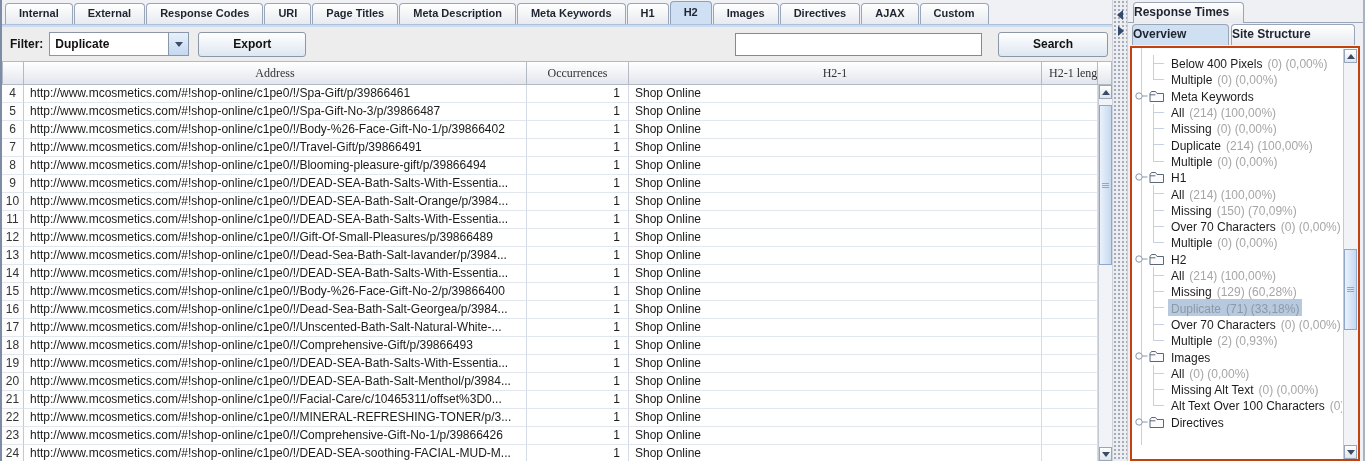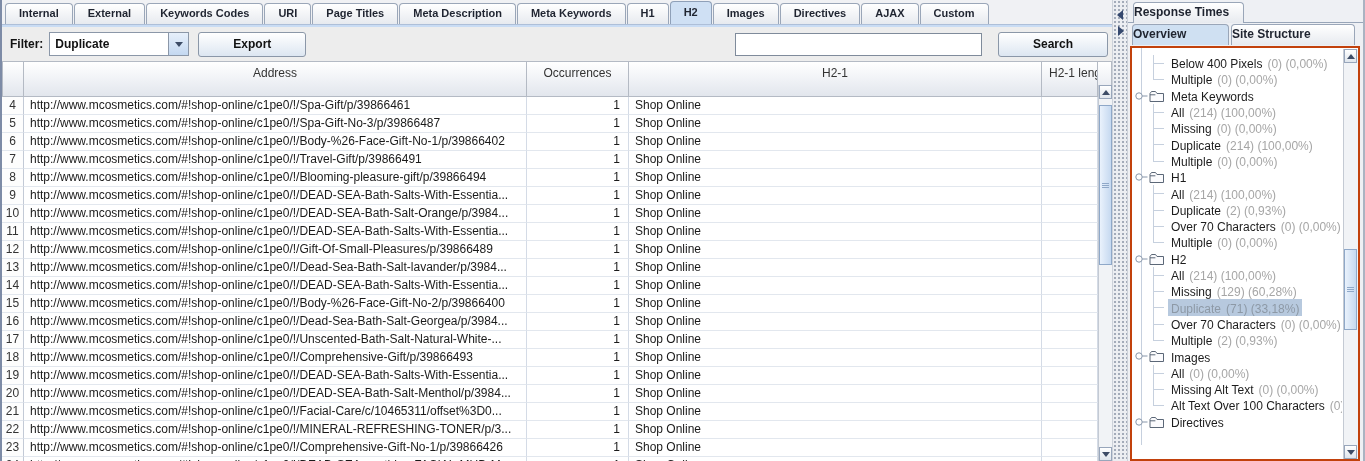--- a/index.html
+++ b/index.html
@@ -29,21 +29,21 @@
   .combo-btn { width:20px; height:22px; background:linear-gradient(#e7f0fb,#c4d8f0);
                border-left:1px solid #8b97a8; display:flex; align-items:center; justify-content:center; }
   .btn { height:25px; padding:0 34px; margin-left:9px; font-family:"Liberation Sans",sans-serif;
          font-size:12px; font-weight:bold; color:#111;
          background:linear-gradient(#ffffff,#dde6f1); border:1px solid #8b97a8; border-radius:3px; cursor:default; }
   .spacer { flex:1; }
   .search-input { width:247px; height:23px; border:1px solid #7f8b9b; background:#fff;
                   font-size:12px; padding:0 4px; margin-right:7px; }
 
   
-  .thead { display:grid; grid-template-columns:22px 503px 102px 413px 56px 14px; height:36px; }
+  .thead { display:grid; grid-template-columns:22px 503px 102px 413px 56px 14px; height:24px;font-family:Liberation Serif, serif; }
   .th { background:linear-gradient(#ffffff,#e2e6ed); border:1px solid #b4bac4; border-left:none;
         font-size:12px; color:#333; text-align:center; line-height:22px; overflow:hidden; white-space:nowrap; }
   .th:first-child { border-left:1px solid #b4bac4; }
   .th-len { text-align:left; padding-left:7px; }
   .tbody { width:1096px; background:#fff; }
   .trow { display:grid; grid-template-columns:22px 503px 102px 413px 56px; height:18px; background:#fff; }
   .td { font-size:12px; color:#1a1a1a; line-height:17px; white-space:nowrap; overflow:hidden;
         border-right:1px solid #d4dbe6; border-bottom:1px solid #e2e7ee; }
   .td-num { text-align:center; color:#333; background:#fdfdfd; border-right:1px solid #c3cad6; }
   .td-addr { padding-left:6px; }
@@ -110,21 +110,21 @@
 </head>
 <body>
 
 <div class="app">
 
   <div class="main">
     <div class="tabbar">
 
     <div class="tab">Internal</div>
         <div class="tab">External</div>
-        <div class="tab">Keywords Codes</div>
+        <div class="tab">Response Codes</div>
         <div class="tab">URI</div>
         <div class="tab">Page Titles</div>
         <div class="tab">Meta Description</div>
         <div class="tab">Meta Keywords</div>
         <div class="tab">H1</div>
         <div class="tab selected">H2</div>
         <div class="tab">Images</div>
         <div class="tab">Directives</div>
         <div class="tab">AJAX</div>
         <div class="tab">Custom</div>
@@ -399,21 +399,21 @@
           <div class="tnode leaf">
             <span class="rail"></span>
             <span class="tick"></span>
 
             <span class="sel-wrap"><span class="tlabel">All</span><span class="tcount">(214) (100,00%)</span></span>
           </div>
           <div class="tnode leaf">
             <span class="rail"></span>
             <span class="tick"></span>
 
-            <span class="sel-wrap"><span class="tlabel">Duplicate</span><span class="tcount">(2) (0,93%)</span></span>
+            <span class="sel-wrap"><span class="tlabel">Missing</span><span class="tcount">(150) (70,09%)</span></span>
           </div>
           <div class="tnode leaf">
             <span class="rail"></span>
             <span class="tick"></span>
 
             <span class="sel-wrap"><span class="tlabel">Over 70 Characters</span><span class="tcount">(0) (0,00%)</span></span>
           </div>
           <div class="tnode leaf last">
             <span class="rail"></span>
             <span class="tick"></span>

